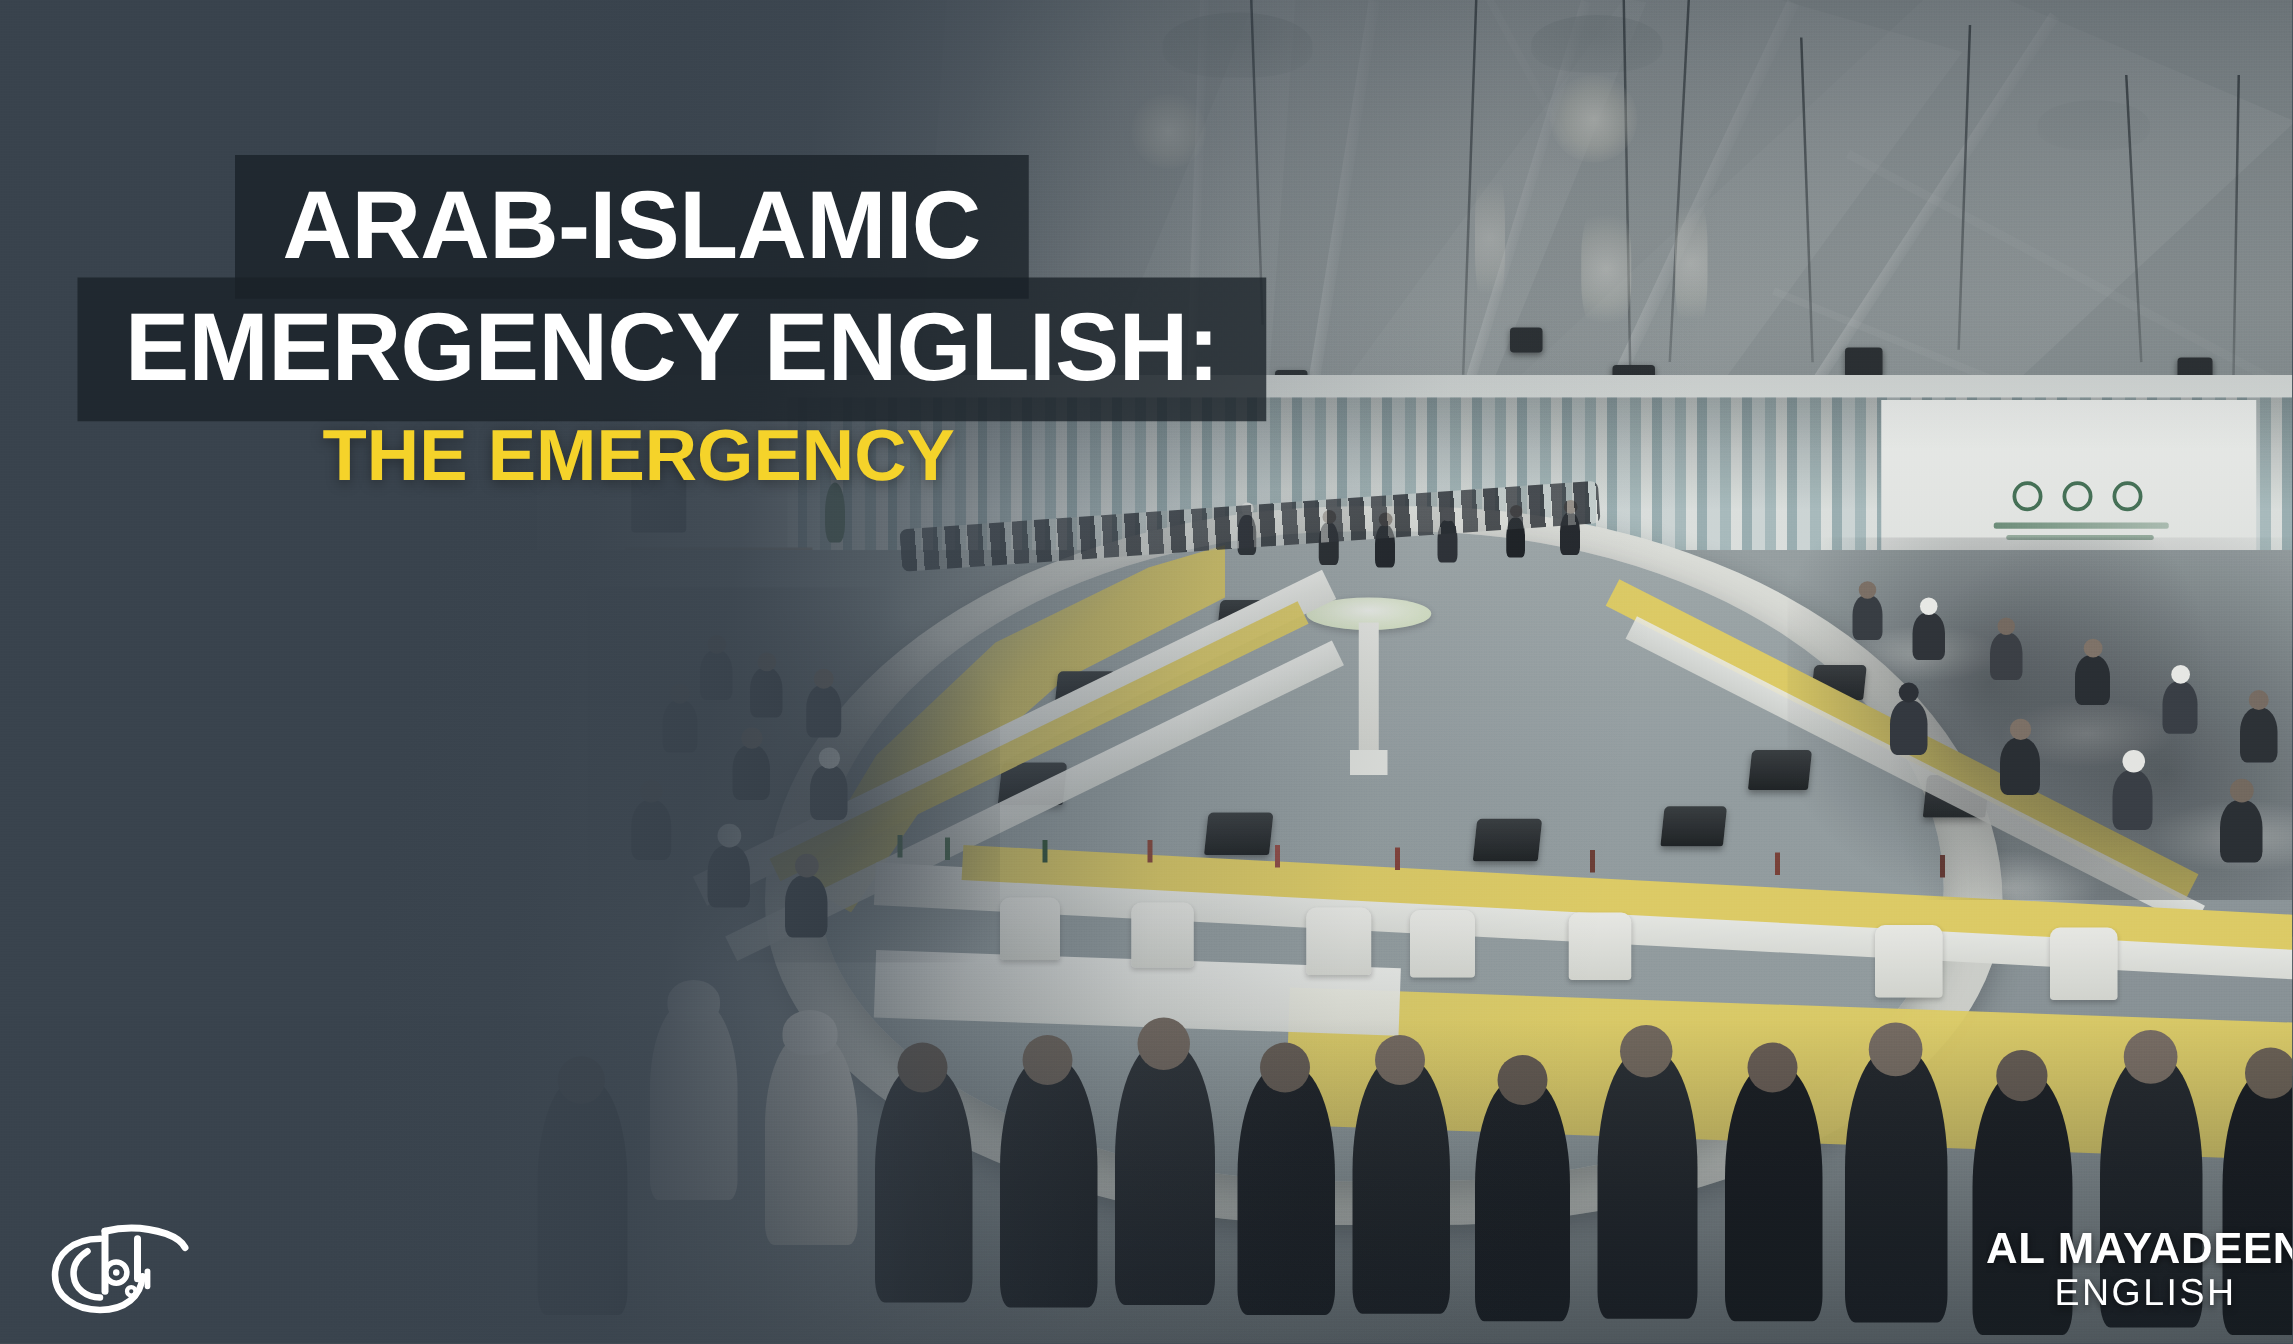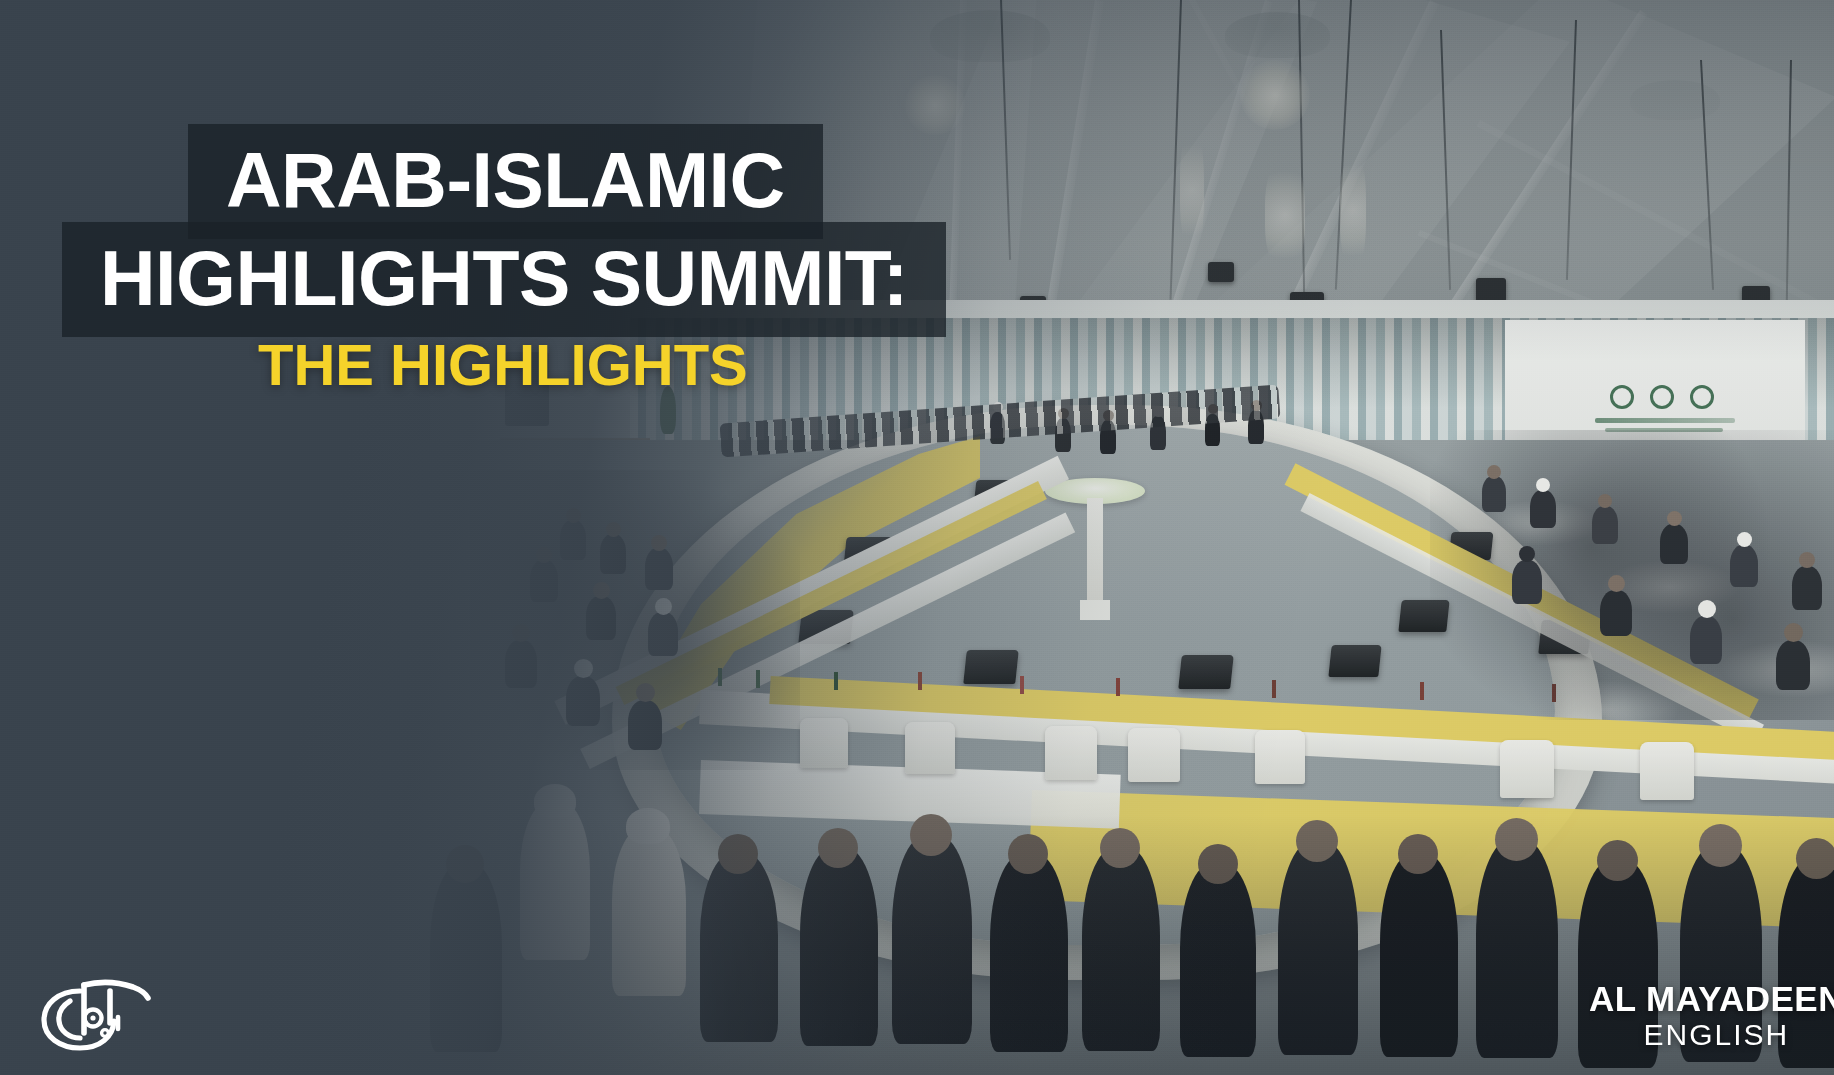--- a/index.html
+++ b/index.html
@@ -510,22 +510,22 @@
 
   </div>
 
   <div class="top-scrim"></div>
   <div class="bottom-scrim"></div>
   <div class="left-scrim"></div>
   <div class="grain"></div>
 
   <div class="titleblock">
     <span class="tline tline1">ARAB-ISLAMIC</span>
-    <span class="tline tline2">HIGHLIGHTS SUMMIT:</span>
-    <span class="subtitle">THE HIGHLIGHTS</span>
+    <span class="tline tline2">EMERGENCY ENGLISH:</span>
+    <span class="subtitle">THE EMERGENCY</span>
   </div>
 
   <div class="mayadeen-mark">
     <svg viewBox="0 0 120 86" width="120" height="86" aria-hidden="true">
       <g fill="none" stroke="#ffffff" stroke-width="5.2" stroke-linecap="round" stroke-linejoin="round">
         <path d="M46 20 C24 20 10 33 10 49 C10 66 26 77 46 77 C66 77 79 66 80 50"></path>
         <path d="M36 30 C28 35 24 42 25 50 C26 60 35 67 46 67"></path>
       </g>
       <g fill="none" stroke="#ffffff" stroke-width="5.6" stroke-linecap="round">
         <path d="M50 14 L50 62"></path>

